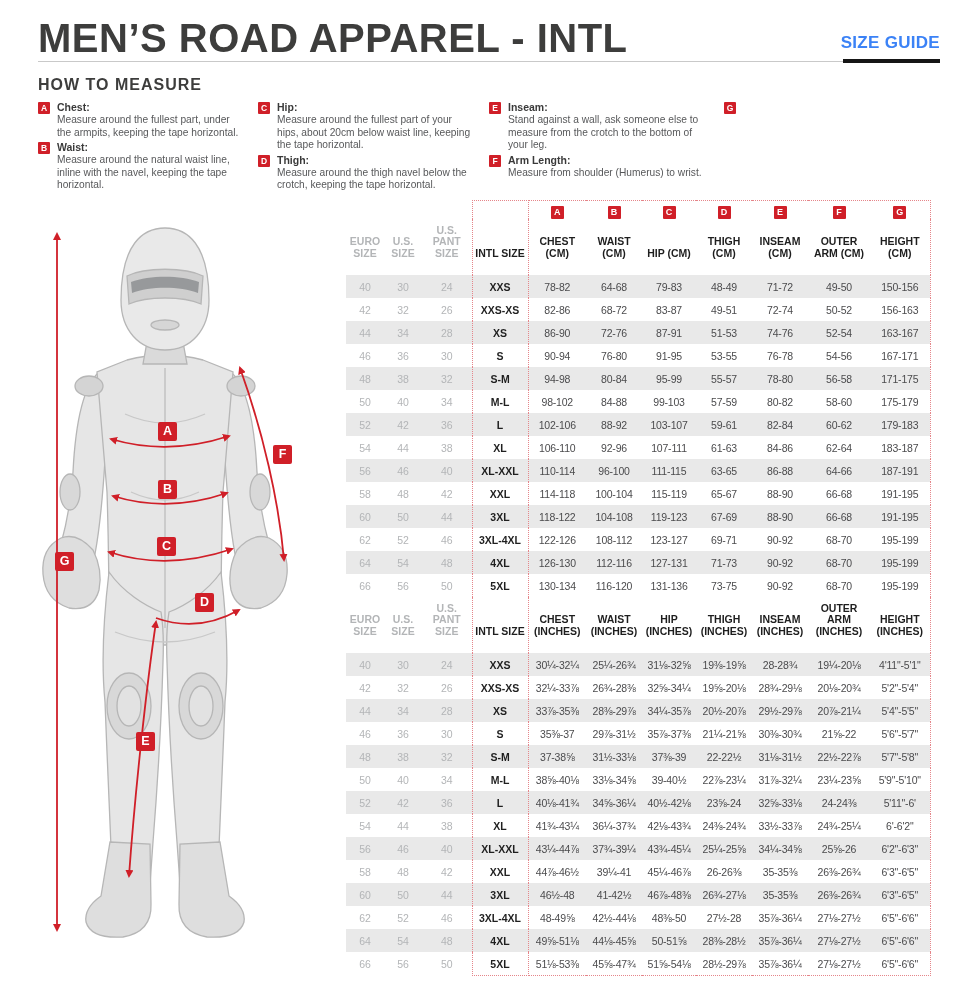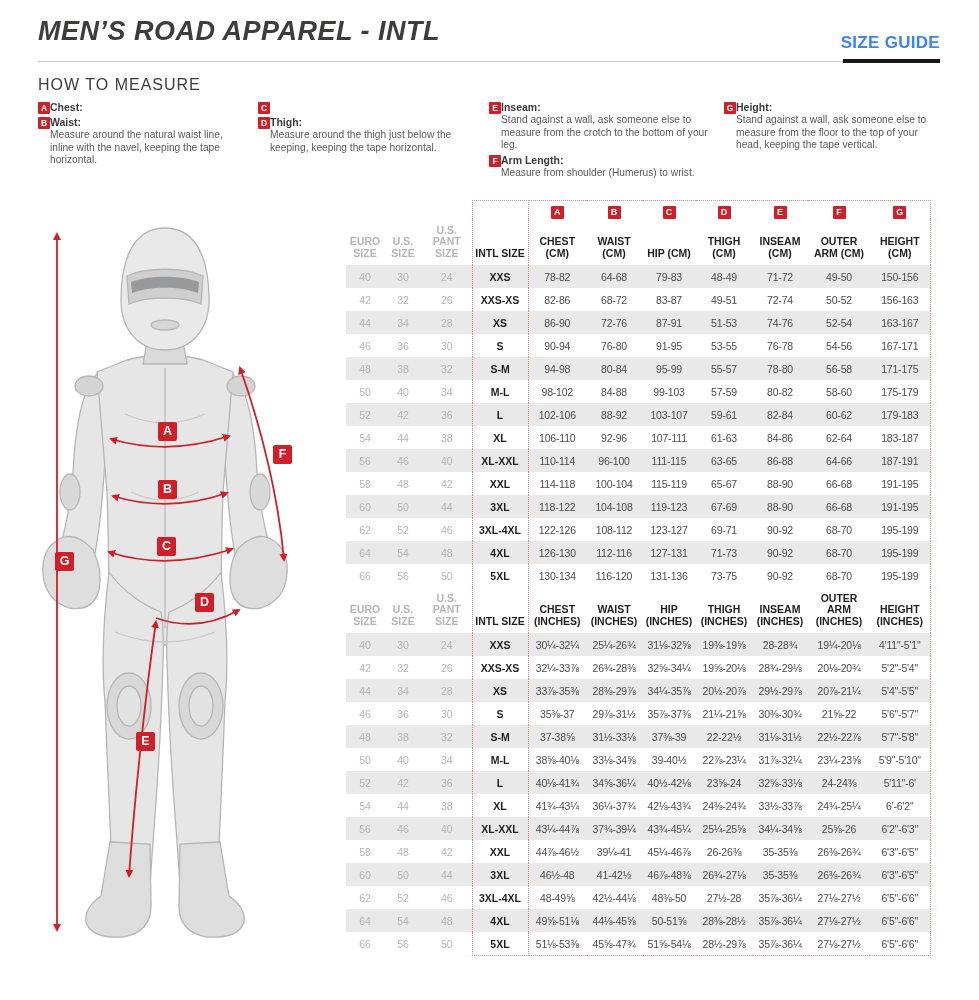--- a/index.html
+++ b/index.html
@@ -8,47 +8,47 @@
     --dark:#3d3d3c;
     --txt:#57585a;
     --gray:#b3b5b7;
     --cell:#4b4b4d;
     --alt:#e9e9e9;
   }
   html,body{margin:0;padding:0;background:#fff;}
   body{width:979px;height:1000px;font-family:"Liberation Sans",sans-serif;}
   .canvas{position:relative;width:979px;height:1000px;background:#fff;overflow:hidden;}
 
-  .title{position:absolute;left:38px;top:16px;font-size:27px;font-weight:bold;letter-spacing:.5px;color:var(--dark);font-style:italic;}
+  .title{position:absolute;left:38px;top:16px;font-size:40px;font-weight:bold;letter-spacing:.5px;color:var(--dark);}
   .size-guide{position:absolute;right:39px;top:33px;font-size:17px;font-weight:bold;letter-spacing:.3px;color:#3b82f6;}
   .rule{position:absolute;left:38px;right:39px;top:61px;height:1px;background:#c9c9c9;}
   .rule-black{position:absolute;right:39px;top:59px;width:97px;height:4px;background:#161616;}
 
-  .htm-heading{position:absolute;left:38px;top:76px;font-size:16px;font-weight:normal;letter-spacing:1px;color:var(--dark);}
+  .htm-heading{position:absolute;left:38px;top:76px;font-size:16px;font-weight:bold;letter-spacing:1px;color:var(--dark);}
 
   .measure-grid{position:absolute;left:38px;top:101px;width:910px;display:grid;grid-template-columns:220px 231px 235px 224px;}
   .mi{display:flex;margin-bottom:2px;}
   .mbadge{flex:none;width:12px;height:12px;margin-top:1px;background:var(--red);color:#fff;font-size:8.5px;font-weight:bold;line-height:12px;text-align:center;border-radius:1px;}
-  .mtext{margin-right:14px;}
+  .mtext{margin-left:7px;margin-right:14px;}
   .mlabel{font-size:10.5px;font-weight:bold;color:#3a3a3a;line-height:13px;}
   .mdesc{font-size:10.2px;color:var(--txt);line-height:12.5px;}
 
   .figure{position:absolute;left:15px;top:192px;width:330px;height:808px;}
   .fig-badge{position:absolute;width:19px;height:19px;background:var(--red);color:#fff;font-size:12.5px;font-weight:bold;line-height:19px;text-align:center;border-radius:2px;}
 
   .tablewrap{position:absolute;left:346px;top:200px;width:584px;}
   table.size-table{border-collapse:collapse;table-layout:fixed;width:584px;}
   .size-table th,.size-table td{padding:0;margin:0;text-align:center;vertical-align:middle;font-weight:normal;}
   .group-row th{height:32px;vertical-align:top;padding-top:2px;font-size:11.5px;font-weight:bold;line-height:12.5px;}
   .g-gray{color:#aaacae;}
   .g-red{color:var(--red);}
   .group-row th span{display:inline-block;max-width:96px;}
   #badge-row th{height:15px;vertical-align:middle;}
   .cbadge{display:inline-block;width:13px;height:13px;background:var(--red);color:#fff;font-size:9px;font-weight:bold;line-height:13px;text-align:center;border-radius:1px;}
-  #cm-head-row th,#in-head-row th{height:40px;vertical-align:bottom;padding-bottom:6px;font-size:10.5px;font-weight:bold;line-height:11.5px;}
+  #cm-head-row th,#in-head-row th{height:40px;vertical-align:bottom;padding-bottom:16px;font-size:10.5px;font-weight:bold;line-height:11.5px;}
   #cm-head-row th.gray,#in-head-row th.gray{color:var(--gray);}
   #cm-head-row th.dark,#in-head-row th.dark{color:#1e1e1e;}
   .size-table td{height:23px;font-size:10.5px;}
   tr.alt td{background:var(--alt);}
   td.szc{color:var(--gray);}
   td.intl{font-weight:bold;color:#1f1f1f;margin-left:32px;}
   td.val{color:var(--cell);letter-spacing:-0.2px;}
   .ci{border-left:1px dotted var(--dot);border-right:1px dotted var(--dot);}
   .cr{border-right:1px dotted var(--dot);}
   .bt{border-top:1px dotted var(--dot);}
@@ -65,39 +65,44 @@
   <div class="rule-black"></div>
 
   <div class="htm-heading">HOW TO MEASURE</div>
 
   <div class="measure-grid">
     <div>
       <div class="mi">
         <span class="mbadge">A</span>
         <div class="mtext">
             <div class="mlabel">Chest:</div>
+        <div class="mdesc">Measure around the fullest part, under the armpits, keeping the tape horizontal.</div>
           </div>
       </div>
       <div class="mi">
         <span class="mbadge">B</span>
         <div class="mtext">
             <div class="mlabel">Waist:</div>
         <div class="mdesc">Measure around the natural waist line, inline with the navel, keeping the tape horizontal.</div>
           </div>
       </div>
     </div>
     <div>
       <div class="mi">
         <span class="mbadge">C</span>
+        <div class="mtext">
+            <div class="mlabel">Hip:</div>
+        <div class="mdesc">Measure around the fullest part of your hips, about 20cm below waist line, keeping the tape horizontal.</div>
+          </div>
       </div>
       <div class="mi">
         <span class="mbadge">D</span>
         <div class="mtext">
             <div class="mlabel">Thigh:</div>
-        <div class="mdesc">Measure around the thigh just below the keeping, keeping the tape horizontal.</div>
+        <div class="mdesc">Measure around the thigh navel below the crotch, keeping the tape horizontal.</div>
           </div>
       </div>
     </div>
     <div>
       <div class="mi">
         <span class="mbadge">E</span>
         <div class="mtext">
             <div class="mlabel">Inseam:</div>
         <div class="mdesc">Stand against a wall, ask someone else to measure from the crotch to the bottom of your leg.</div>
           </div>
@@ -106,24 +111,20 @@
         <span class="mbadge">F</span>
         <div class="mtext">
             <div class="mlabel">Arm Length:</div>
         <div class="mdesc">Measure from shoulder (Humerus) to wrist.</div>
           </div>
       </div>
     </div>
     <div>
       <div class="mi">
         <span class="mbadge">G</span>
-        <div class="mtext">
-            <div class="mlabel">Height:</div>
-        <div class="mdesc">Stand against a wall, ask someone else to measure from the floor to the top of your head, keeping the tape vertical.</div>
-          </div>
       </div>
     </div>
   </div>
 
   <div class="figure">
     <svg viewBox="0 0 330 808" width="330" height="808">
       <defs>
         <marker id="ahe" markerWidth="8" markerHeight="8" refX="6" refY="4" orient="auto" markerUnits="userSpaceOnUse">
           <path d="M0,0 L8,4 L0,8 Z" fill="#d01f28"></path>
         </marker>

